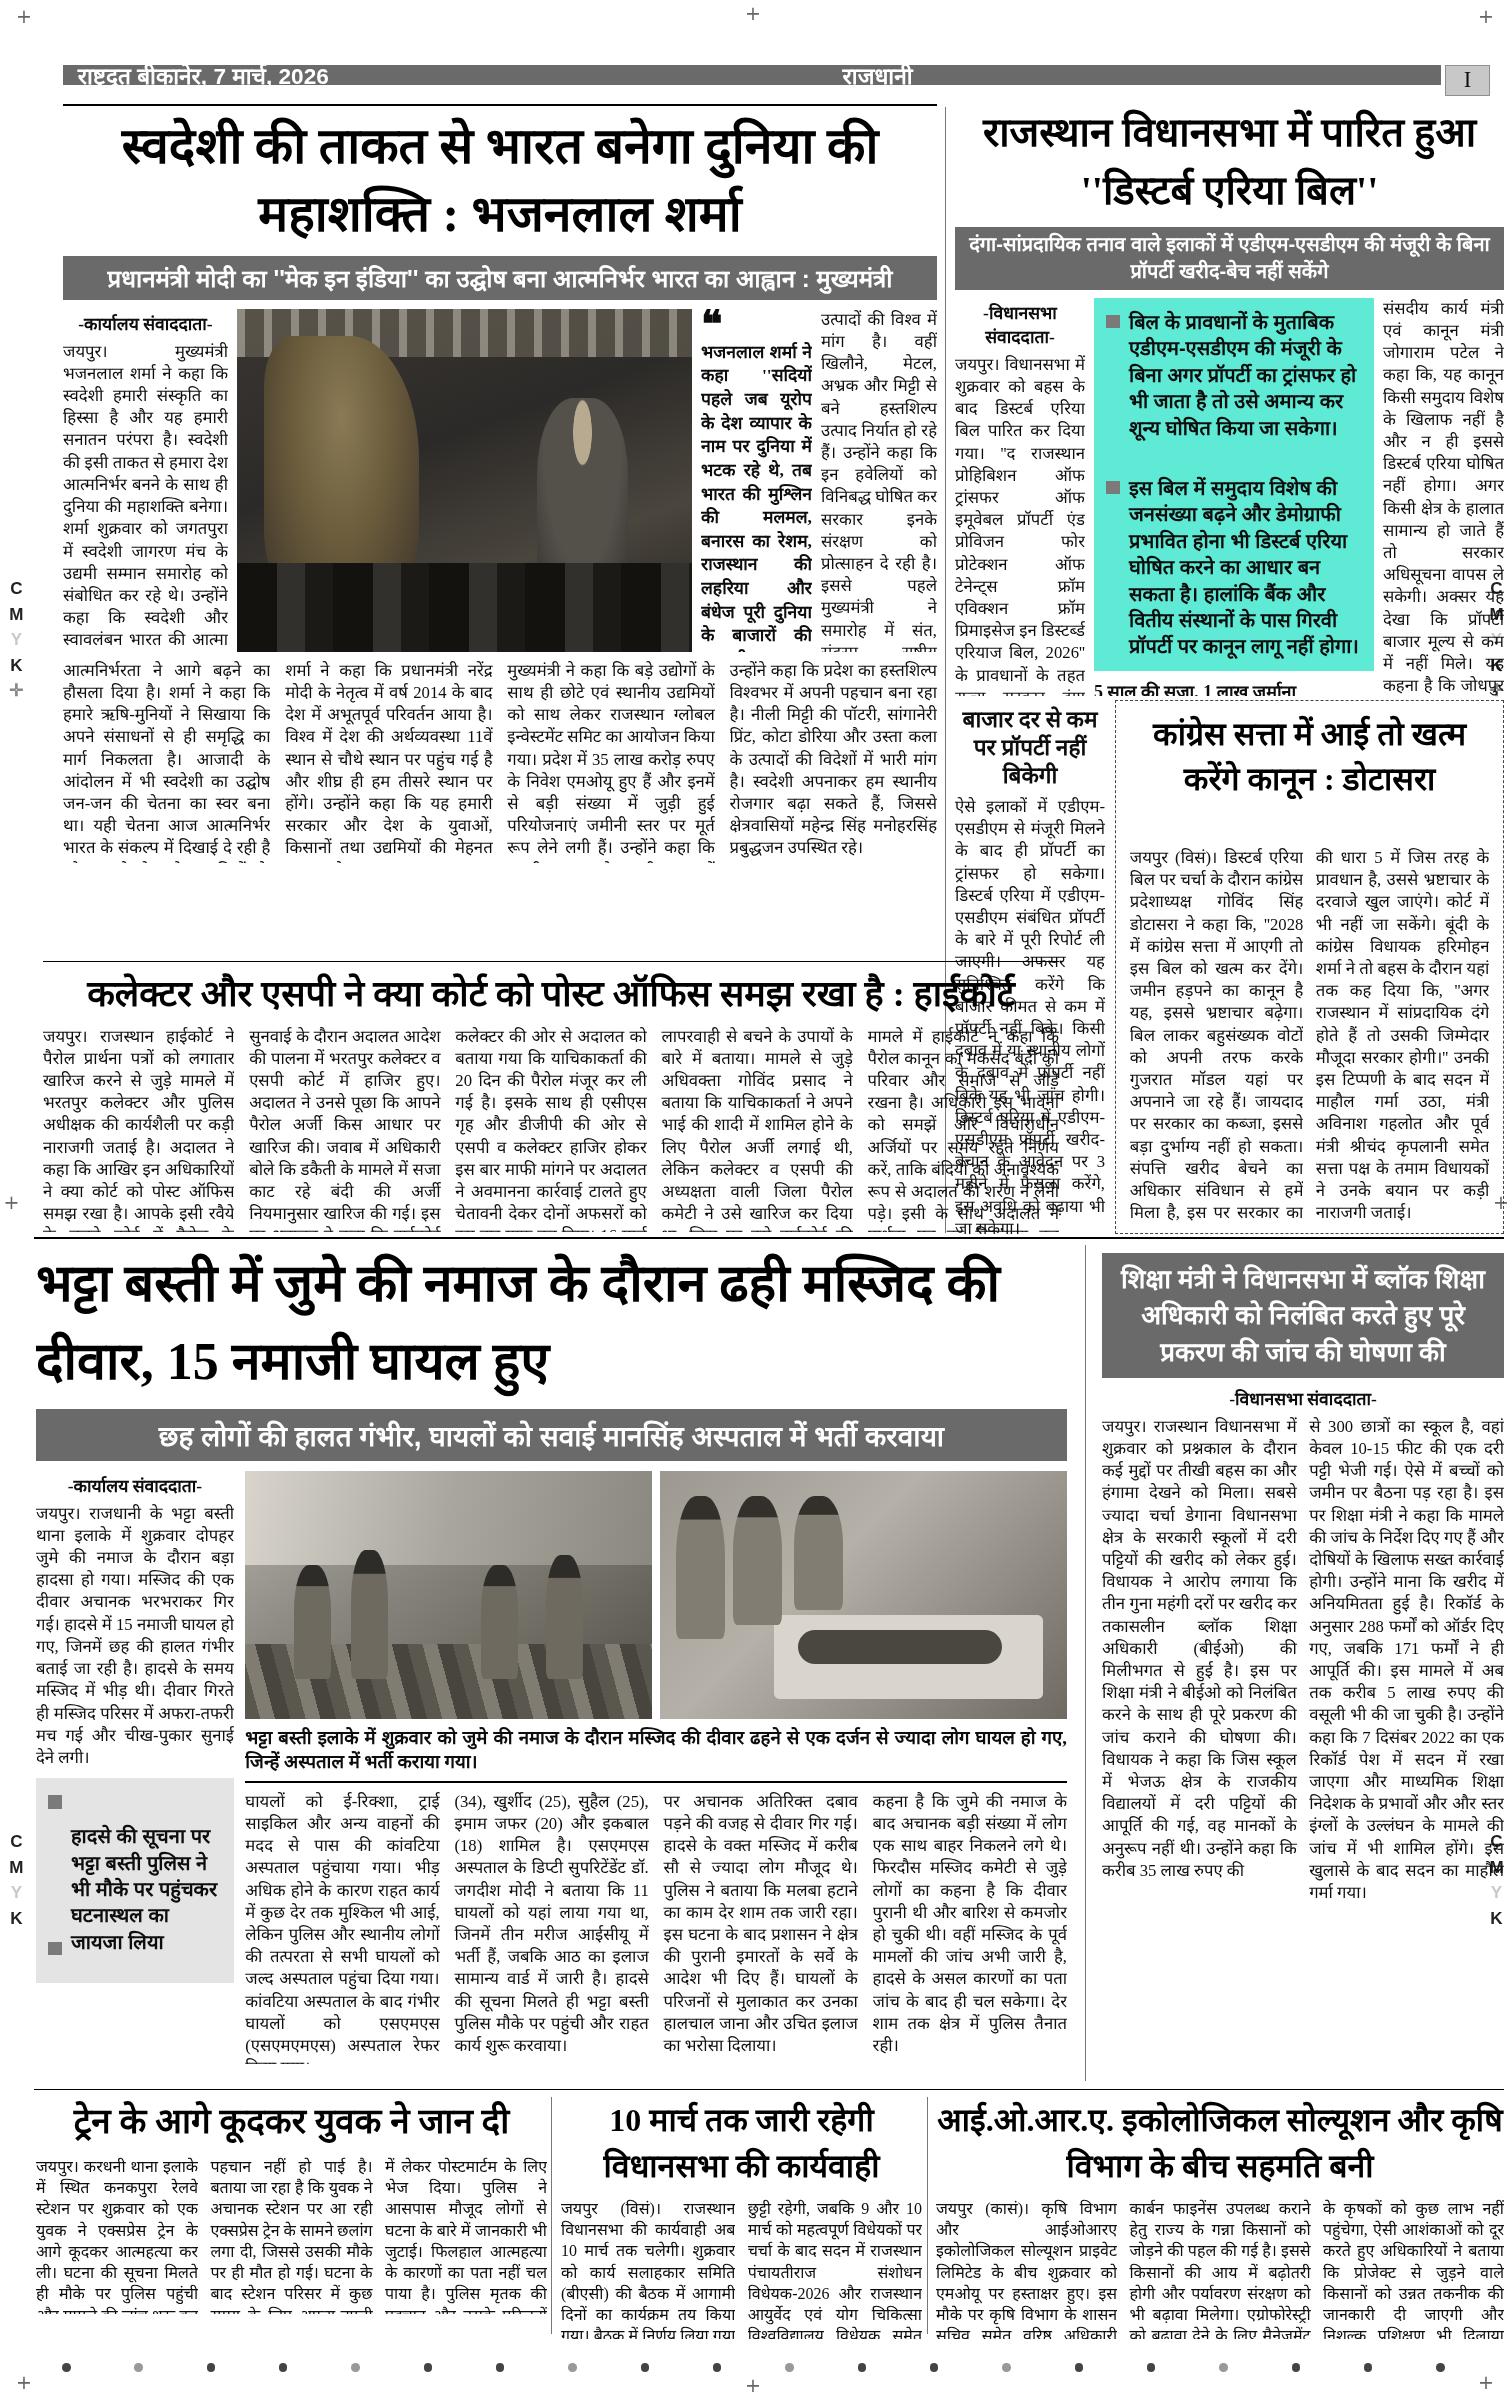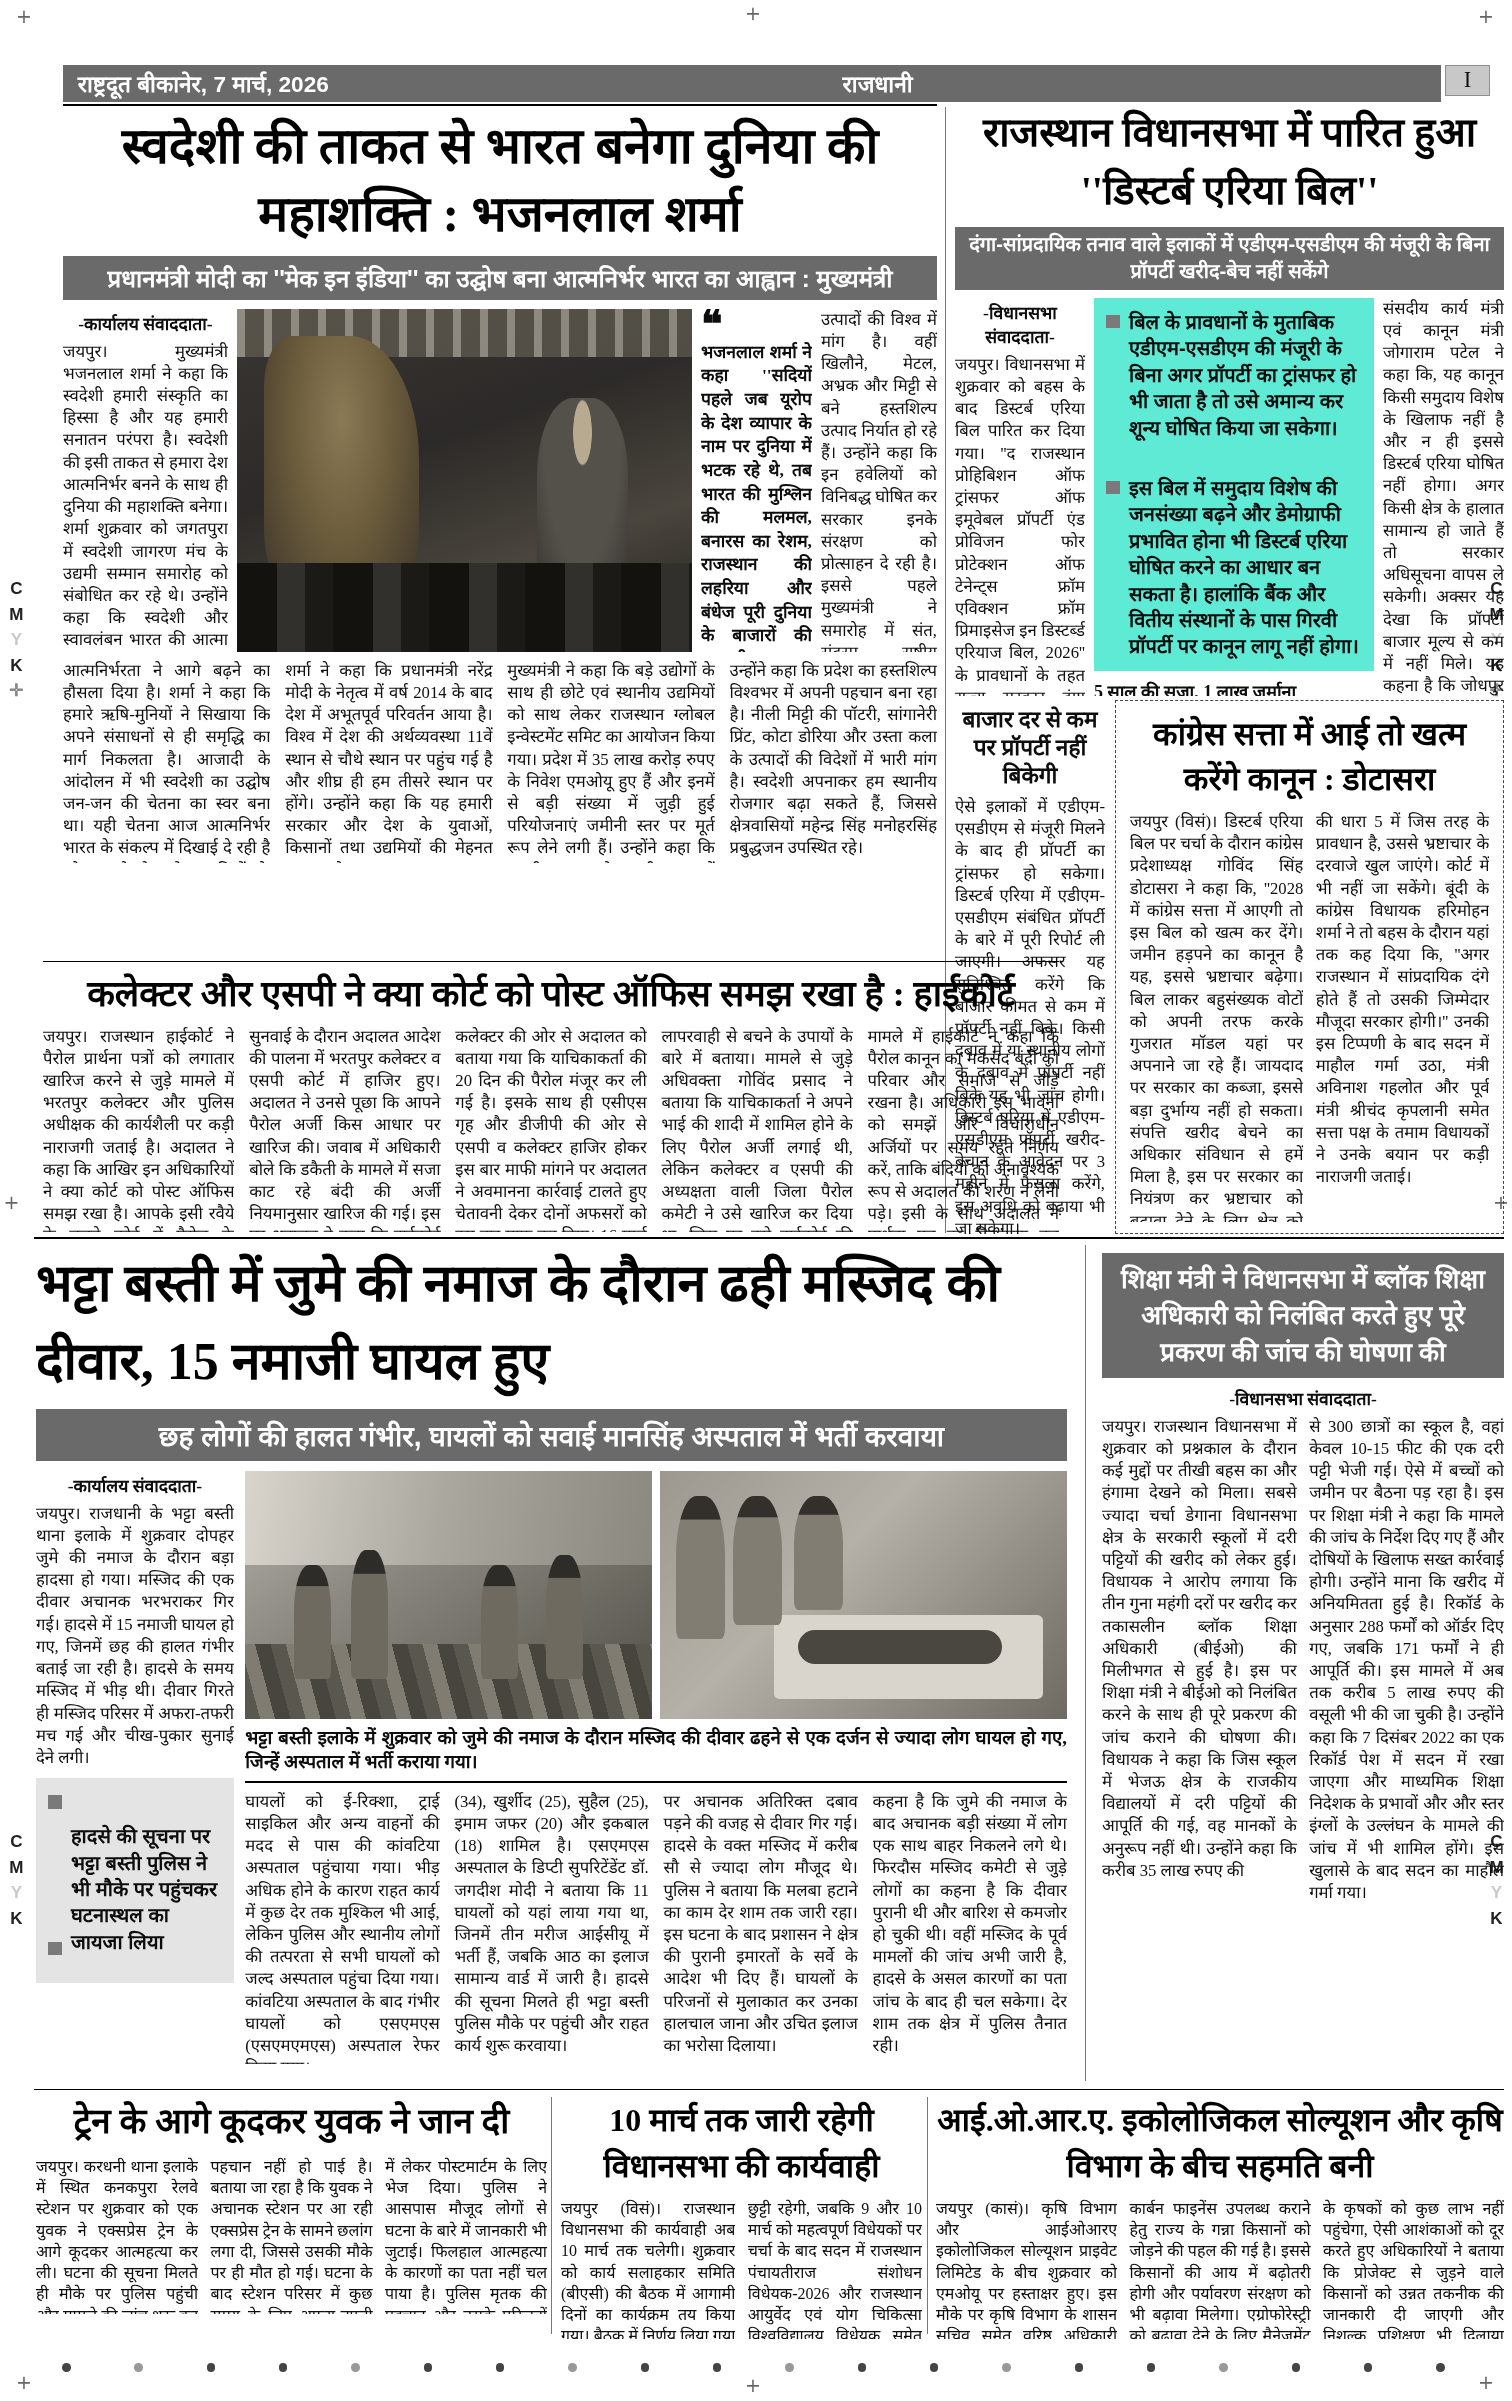--- a/index.html
+++ b/index.html
@@ -21,21 +21,21 @@
   .bullet-sq{flex:0 0 13.6px;width:13.6px;height:13.6px;background:#7a7a7a;margin-top:5.6px;}
   .subhd{font-weight:bold;text-align:center;font-size:22.6px;line-height:1.25;margin:5.6px 0;}
   .photo{position:relative;background:#777;overflow:hidden;}
   .dots{position:absolute;display:flex;justify-content:space-between;align-items:center;}
   .dot{width:8.5px;height:8.5px;border-radius:50%;background:#444;}
   .dot.o{background:#999;}
   .cmyk{position:absolute;font-family:"Liberation Sans",sans-serif;font-weight:bold;
         font-size:17px;line-height:1.5;color:#222;text-align:center;width:19px;}
   .crop{position:absolute;color:#666;font-size:19px;font-family:"DejaVu Sans",sans-serif;}
   .cols2{column-count:2;column-gap:12.4px;}
-  .dashbox{border:1.7px dashed #444;padding:11.3px 13.6px;}
+  .dashbox{border:1.7px dashed #444;padding:11.3px 13.6px;gap:36px;}
   
   .ph1{background:linear-gradient(160deg,#3a3632 0%,#2c2a28 40%,#4a453d 70%,#22201e 100%);}
   .ph1 .statue{position:absolute;left:6%;top:8%;width:34%;height:80%;
       background:radial-gradient(ellipse at 50% 30%,#8a7a55 0%,#6b5c3c 45%,#3c342a 100%);
       border-radius:18% 45% 30% 30%;}
   .ph1 .garland{position:absolute;top:0;left:0;right:0;height:14%;
       background:repeating-linear-gradient(90deg,#d8d2c2 0 8px,#6f6a5c 8px 27px);opacity:.55;}
   .ph1 .crowd{position:absolute;bottom:0;left:0;right:0;height:26%;
       background:repeating-linear-gradient(90deg,#14120f 0 40px,#31302c 40px 68px,#1c1a17 68px 96px);}
   .ph1 .man{position:absolute;right:14%;top:26%;width:20%;height:56%;
@@ -87,21 +87,21 @@
     <div style="color:#c9c9c9;">Y</div>
     <div>K</div>
   </div>
   <div class="cmyk" style="left:1487px;top:1829px;">
     <div>C</div>
     <div>M</div>
     <div style="color:#c9c9c9;">Y</div>
     <div>K</div>
   </div>
 
-  <div class="zone graybar" style="left:63px;top:65px;width:1378px;height:37px;display:flex;align-items:center;padding:0 14.7px;box-sizing:border-box;font-size:22.6px;">
+  <div class="zone graybar" style="left:63px;top:65px;width:1378px;height:20px;display:flex;align-items:center;padding:0 14.7px;box-sizing:border-box;font-size:22.6px;">
     <span>राष्ट्रदूत बीकानेर, 7 मार्च, 2026</span>
     <span style="flex:1;text-align:center;">राजधानी</span>
   </div>
   <div class="zone" style="left:1445px;top:65px;width:45px;height:30.5px;background:#c8c8c8;border:1.1px solid #8f8f8f;box-sizing:border-box;display:flex;align-items:center;justify-content:center;font-size:22.6px;color:#111;">
     <span>I</span>
   </div>
 
   <div class="zone" style="left:63px;top:104px;width:874px;height:854px;">
     <div class="headline" style="border-top:2.3px solid #000;padding-top:5.6px;font-size:50px;line-height:1.36;">स्वदेशी की ताकत से भारत बनेगा दुनिया की महाशक्ति : भजनलाल शर्मा</div>
     <div class="graybar" style="margin-top:8px;font-size:24px;padding:5.6px 0;">प्रधानमंत्री मोदी का ''मेक इन इंडिया'' का उद्घोष बना आत्मनिर्भर भारत का आह्वान : मुख्यमंत्री</div>

